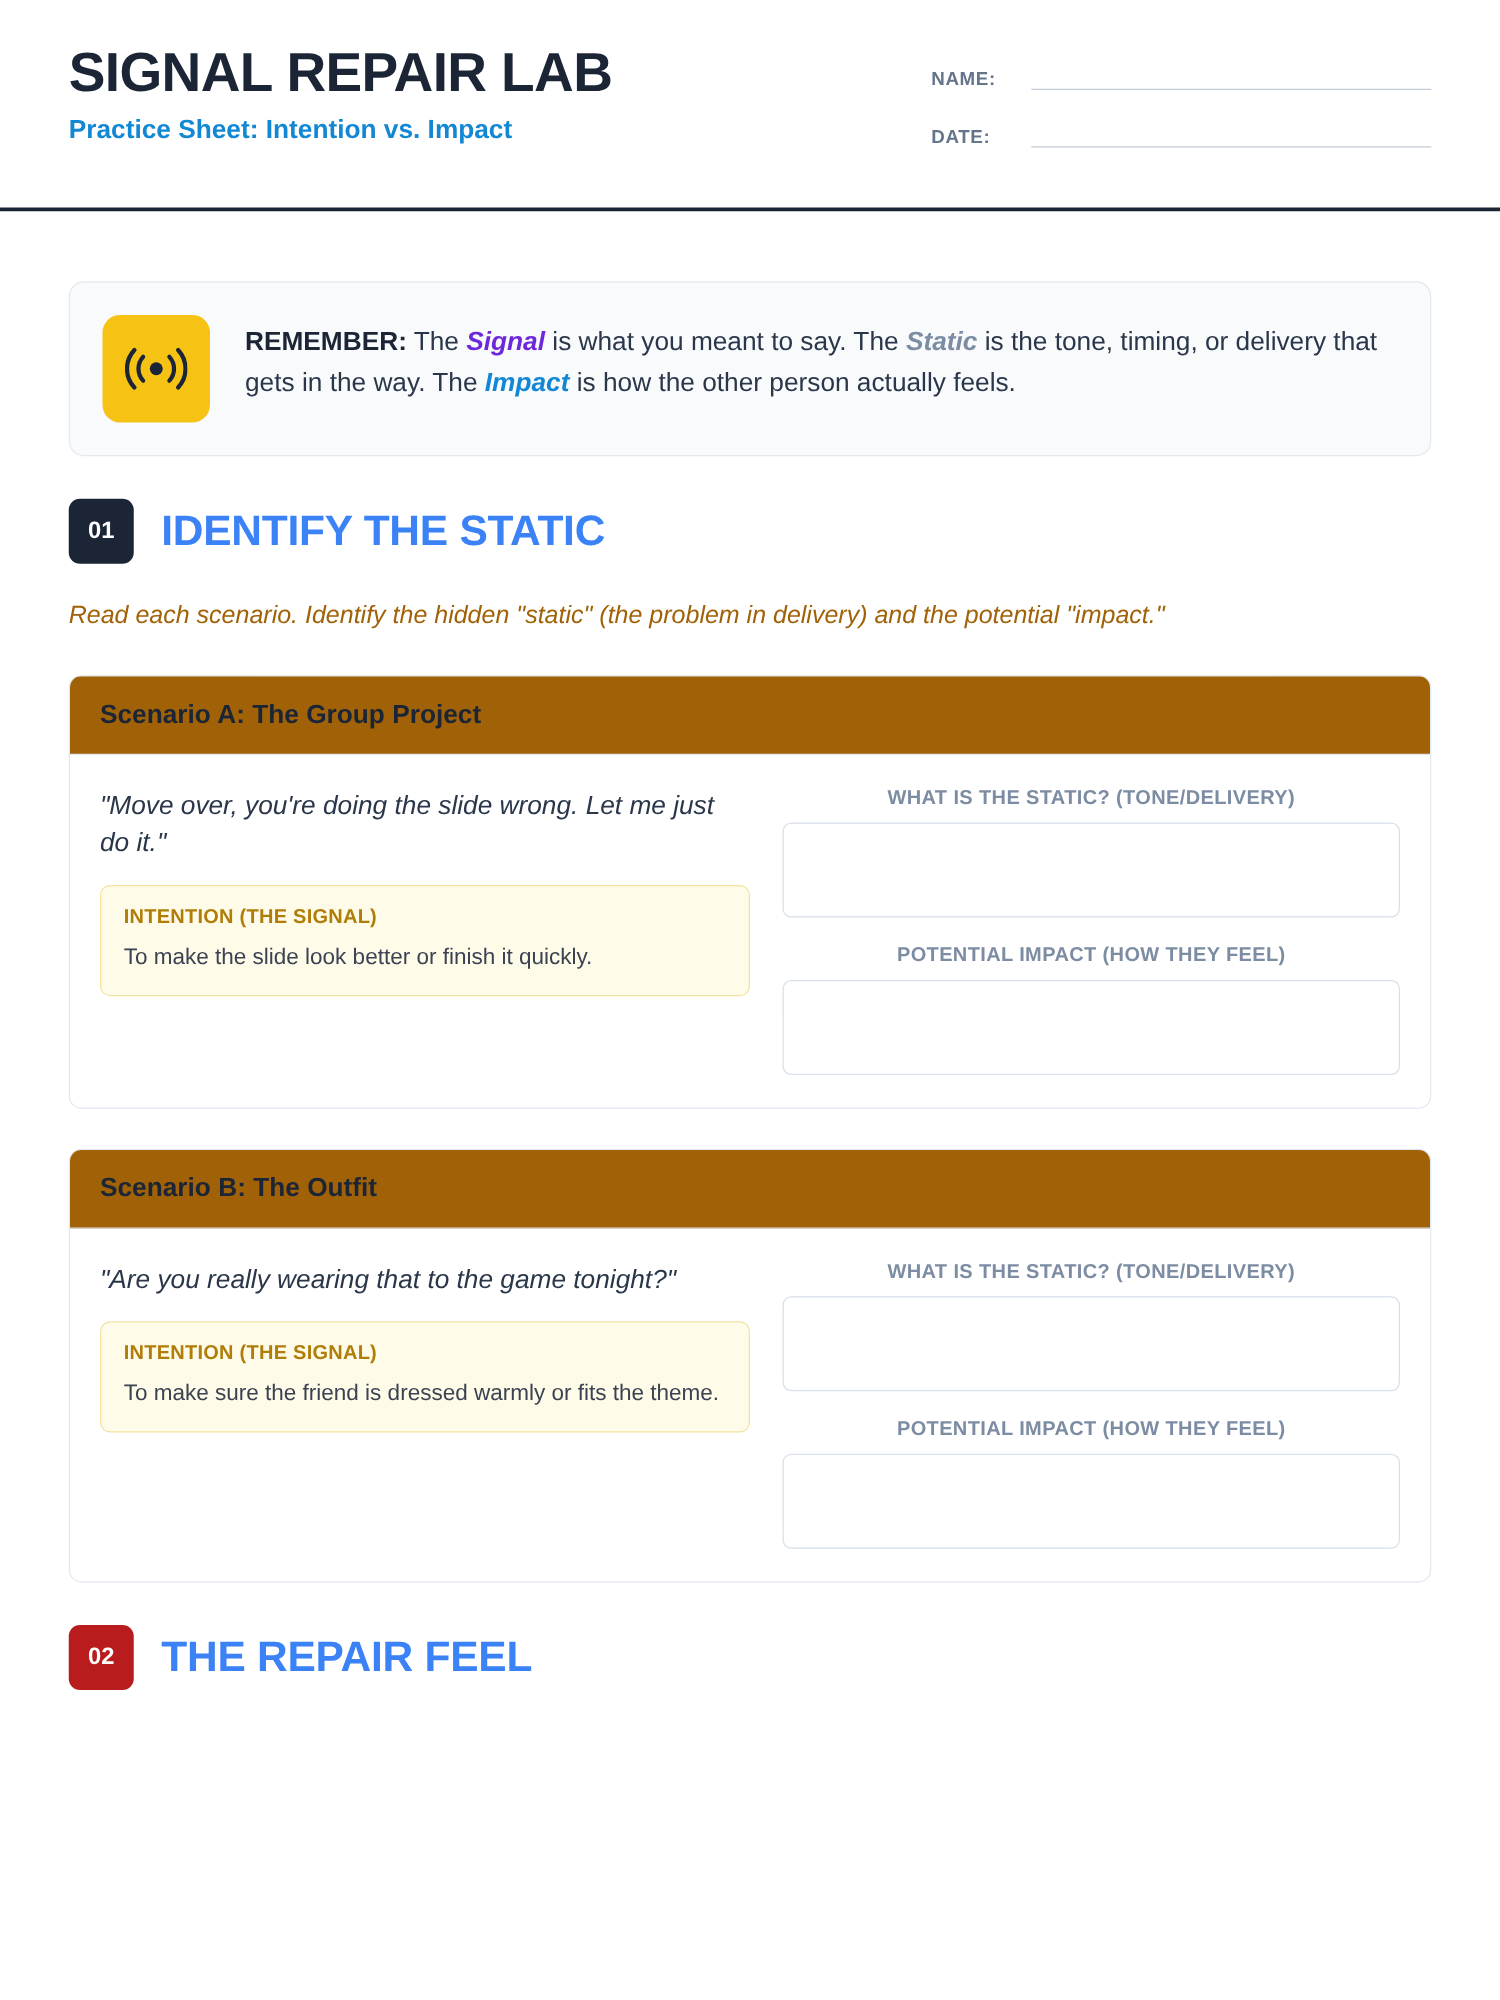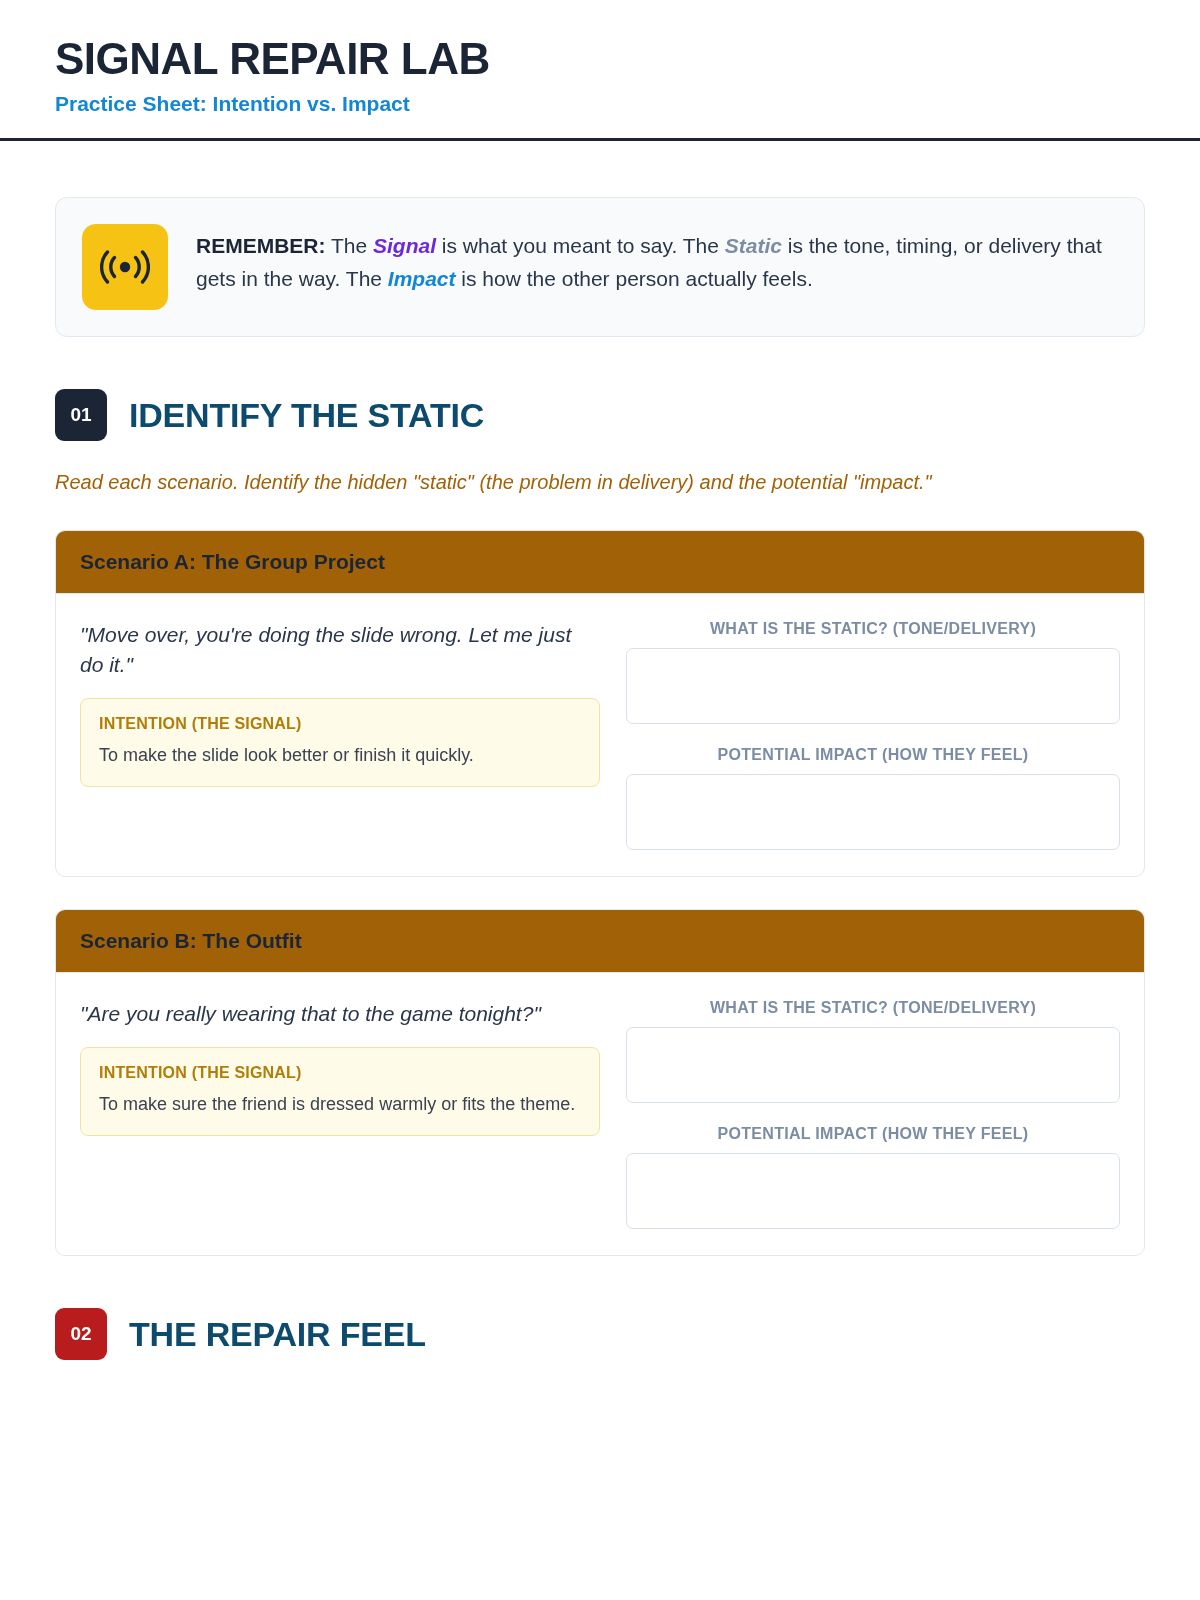--- a/index.html
+++ b/index.html
@@ -100,40 +100,40 @@
   .callout-text b { font-weight: 700; color: #1b2536; }
   .w-signal { color: #6d28d9; font-weight: 800; font-style: italic; }
   .w-static { color: #7c8ca3; font-weight: 800; font-style: italic; }
   .w-impact { color: #1287d4; font-weight: 800; font-style: italic; }
 
   
   .section-head {
     display: flex;
     align-items: center;
     gap: 22px;
-    margin-top: 52px;
+    margin-top: 34px;
   }
   .badge {
     width: 52px;
     height: 52px;
     border-radius: 9px;
     color: #fff;
     font-size: 19px;
     font-weight: 800;
     display: flex;
     align-items: center;
     justify-content: center;
   }
   .badge.dark { background: #1b2536; }
   .badge.blue { background: #b91c1c; }
   .section-title {
     font-size: 34px;
     font-weight: 800;
     letter-spacing: -0.2px;
-    color: #0c4a6e;
+    color: #3b82f6;
   }
   .section-desc {
     font-size: 20px;
     line-height: 1.55;
     font-style: italic;
     color: #a16207;
     margin-top: 26px;
     max-width: 1010px;
   }
 
@@ -205,20 +205,30 @@
 </style>
 </head>
 <body>
 
 <div class="page">
 
   <div class="header">
     <div class="title-block">
       <h1 class="main-title">SIGNAL REPAIR LAB</h1>
       <div class="sub-title">Practice Sheet: Intention vs. Impact</div>
+    </div>
+    <div class="meta">
+      <div class="meta-row">
+        <div class="meta-label">NAME:</div>
+        <div class="meta-line"></div>
+      </div>
+      <div class="meta-row">
+        <div class="meta-label">DATE:</div>
+        <div class="meta-line"></div>
+      </div>
     </div>
   </div>
 
   <div class="rule"></div>
 
   <div class="callout">
     <div class="callout-icon">
       <svg width="50" height="38" viewBox="0 0 50 38" aria-hidden="true">
         <circle cx="25" cy="19" r="5.2" fill="#1b2536"></circle>
         <path d="M14.5 9.5 A14 14 0 0 0 14.5 28.5" stroke="#1b2536" stroke-width="3.4" fill="none" stroke-linecap="round"></path>

